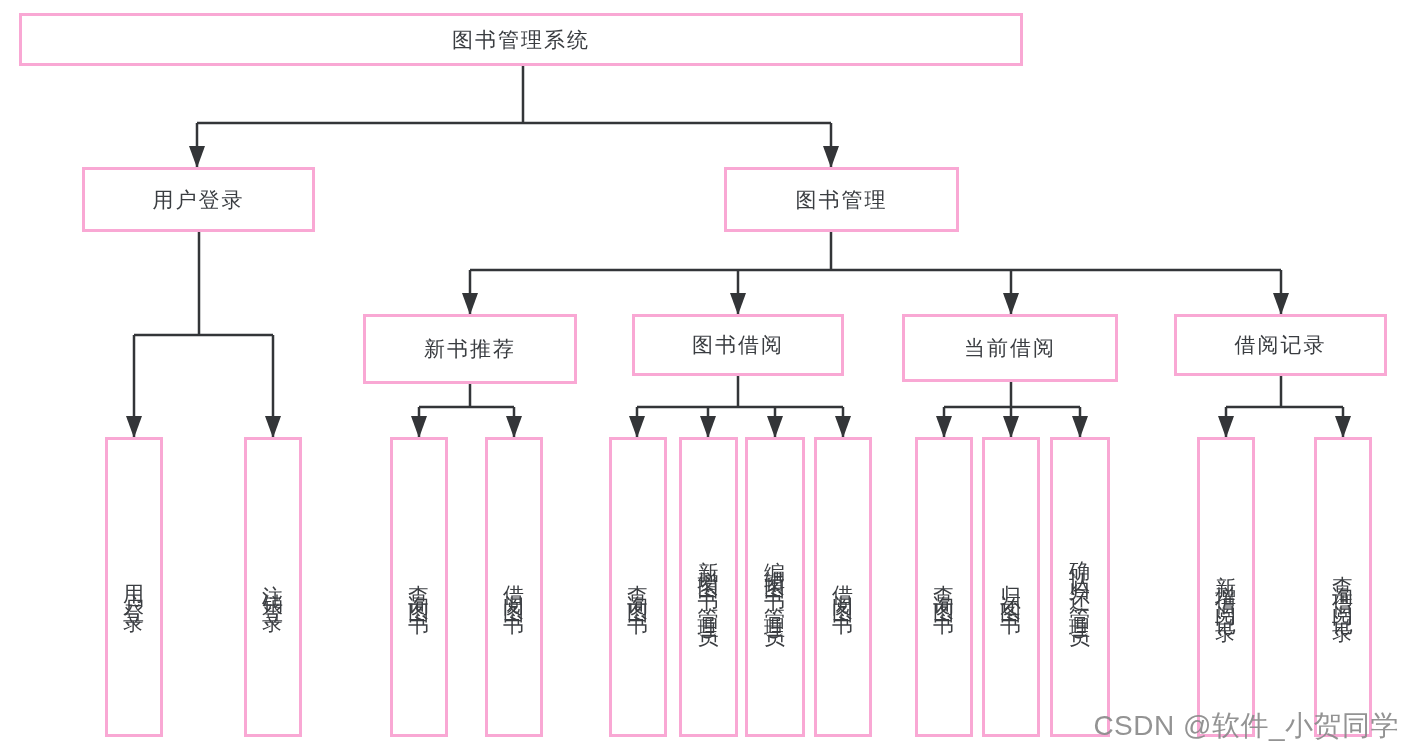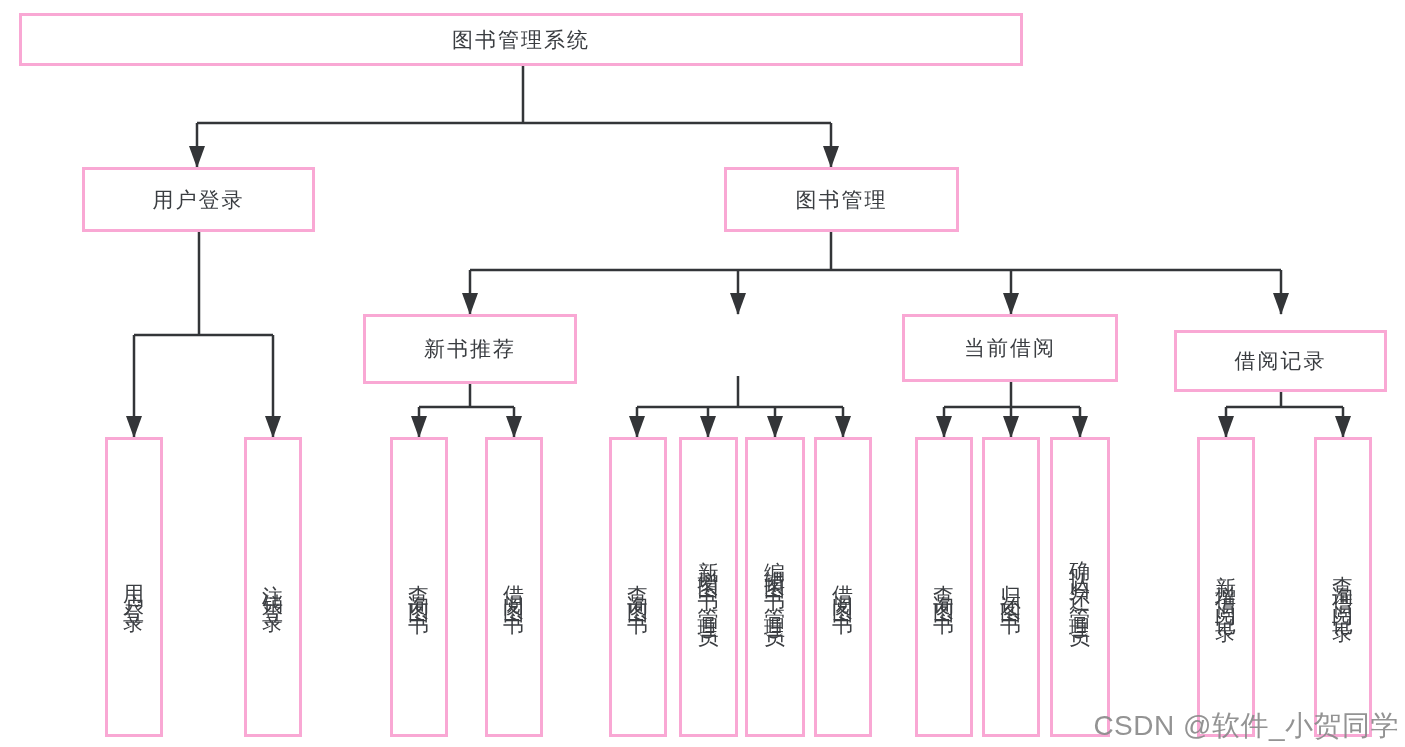--- a/index.html
+++ b/index.html
@@ -32,21 +32,21 @@
     line-height:1;
     white-space:nowrap;
   }
   
   #n-root{left:19px;top:13px;width:1004px;height:53px;}
   #n-user-login{left:82px;top:167px;width:233px;height:65px;}
   #n-book-mgmt{left:712px;top:167px;width:235px;height:65px;margin-left:12px;}
   #n-new-book-rec{left:363px;top:314px;width:214px;height:70px;}
   #n-book-borrow{left:632px;top:314px;width:212px;height:62px;}
   #n-current-borrow{left:902px;top:314px;width:216px;height:68px;}
-  #n-borrow-records{left:1174px;top:314px;width:213px;height:62px;margin-top:16px;}
+  #n-borrow-records{left:1174px;top:314px;width:213px;height:62px;}
   #l-user-login{left:105px;width:58px;}
   #l-logout{left:244px;width:58px;}
   #l-query-book-1{left:390px;width:58px;}
   #l-borrow-book-1{left:485px;width:58px;}
   #l-query-book-2{left:609px;width:58px;}
   #l-add-book{left:679px;width:59px;}
   #l-edit-book{left:745px;width:60px;}
   #l-borrow-book-2{left:814px;width:58px;}
   #l-query-book-3{left:915px;width:58px;}
   #l-return-book{left:982px;width:58px;}
@@ -117,20 +117,23 @@
   <div class="box" id="n-user-login">
     <span>用户登录</span>
   </div>
   <div class="box" id="n-book-mgmt">
     <span>图书管理</span>
   </div>
 
   <div class="box" id="n-new-book-rec">
     <span>新书推荐</span>
   </div>
+  <div class="box" id="n-book-borrow">
+    <span>图书借阅</span>
+  </div>
   <div class="box" id="n-current-borrow">
     <span>当前借阅</span>
   </div>
   <div class="box" id="n-borrow-records">
     <span>借阅记录</span>
   </div>
 
   <div class="box leaf" id="l-user-login">
     <span class="vtext">用户登录</span>
   </div>

